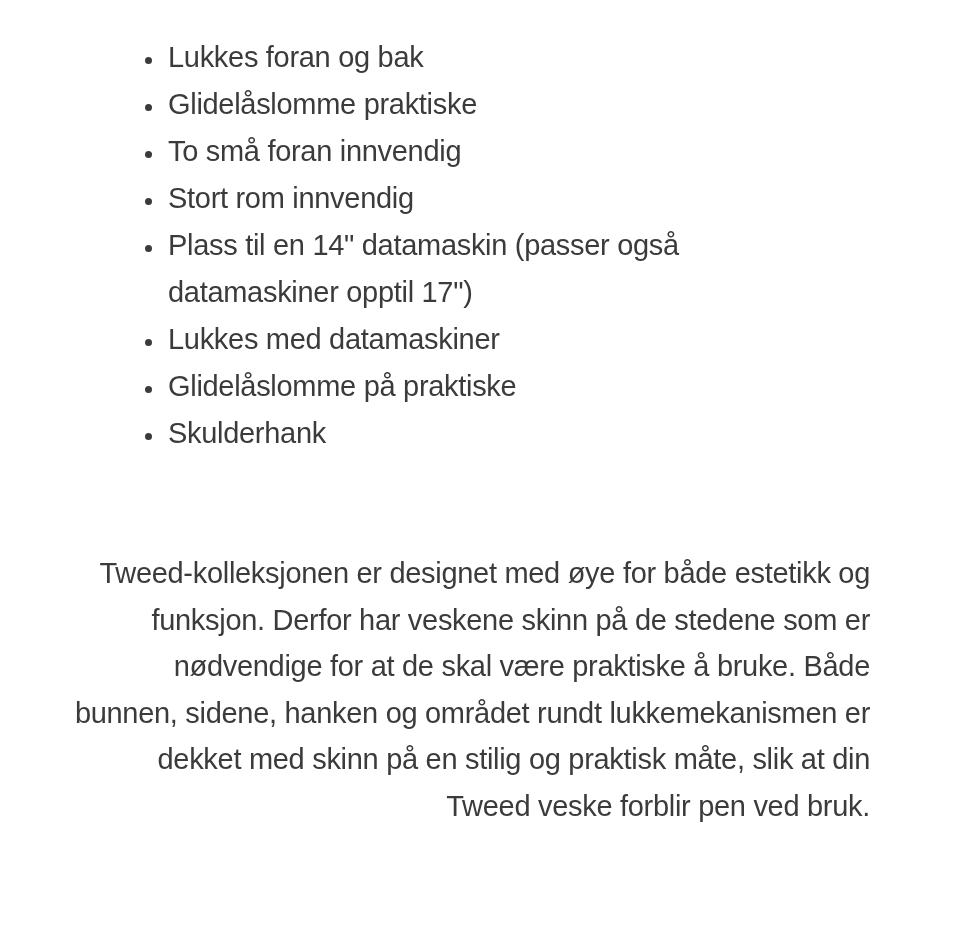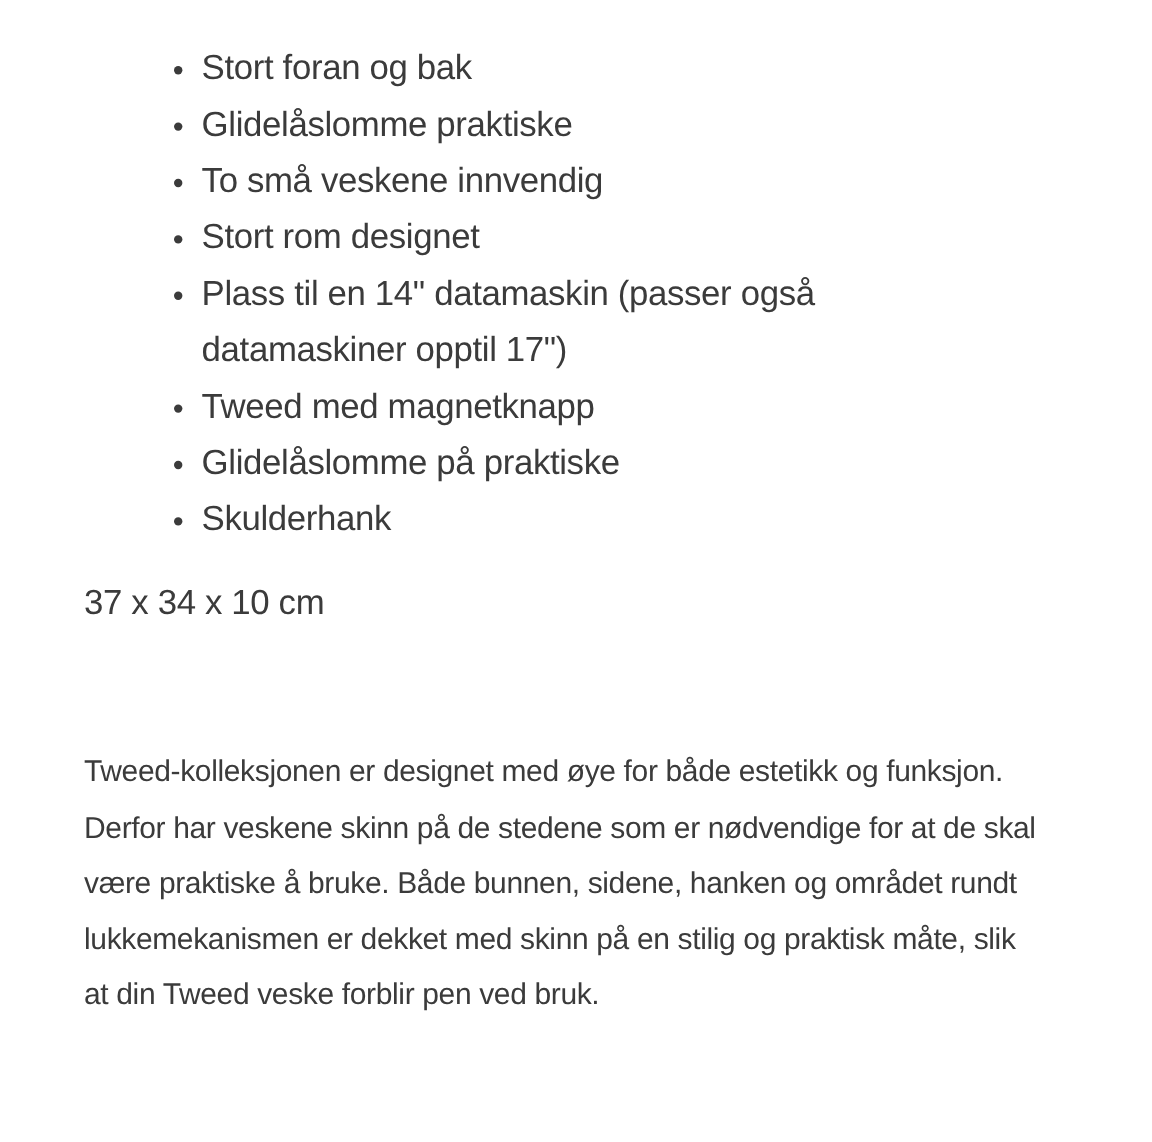--- a/index.html
+++ b/index.html
@@ -40,39 +40,39 @@
   .dimensions {
     margin: 23px 0 0 70px;
     font-size: 29px;
     line-height: 47px;
     font-weight: 500;
     letter-spacing: -0.3px;
   }
   .description {
     margin: 93px 70px 0 70px;
     max-width: 800px;
-    font-size: 25px;
+    font-size: 29px;
     line-height: 46.5px;
     font-weight: 500;
     letter-spacing: -0.3px;
+    text-align: right;
   }
 </style>
 </head>
 <body>
 
 <div class="page">
 
   <ul class="feature-list">
-    <li>Stort foran og bak</li>
+    <li>Lukkes foran og bak</li>
     <li>Glidelåslomme praktiske</li>
-    <li>To små veskene innvendig</li>
-    <li>Stort rom designet</li>
+    <li>To små foran innvendig</li>
+    <li>Stort rom innvendig</li>
     <li>Plass til en 14" datamaskin (passer også datamaskiner opptil 17")</li>
-    <li>Tweed med magnetknapp</li>
+    <li>Lukkes med datamaskiner</li>
     <li>Glidelåslomme på praktiske</li>
     <li>Skulderhank</li>
   </ul>
 
-  <div class="dimensions">37 x 34 x 10 cm</div>
 
   <p class="description">Tweed-kolleksjonen er designet med øye for både estetikk og funksjon. Derfor har veskene skinn på de stedene som er nødvendige for at de skal være praktiske å bruke. Både bunnen, sidene, hanken og området rundt lukkemekanismen er dekket med skinn på en stilig og praktisk måte, slik at din Tweed veske forblir pen ved bruk.</p>
 
 </div>
 
 </body></html>

